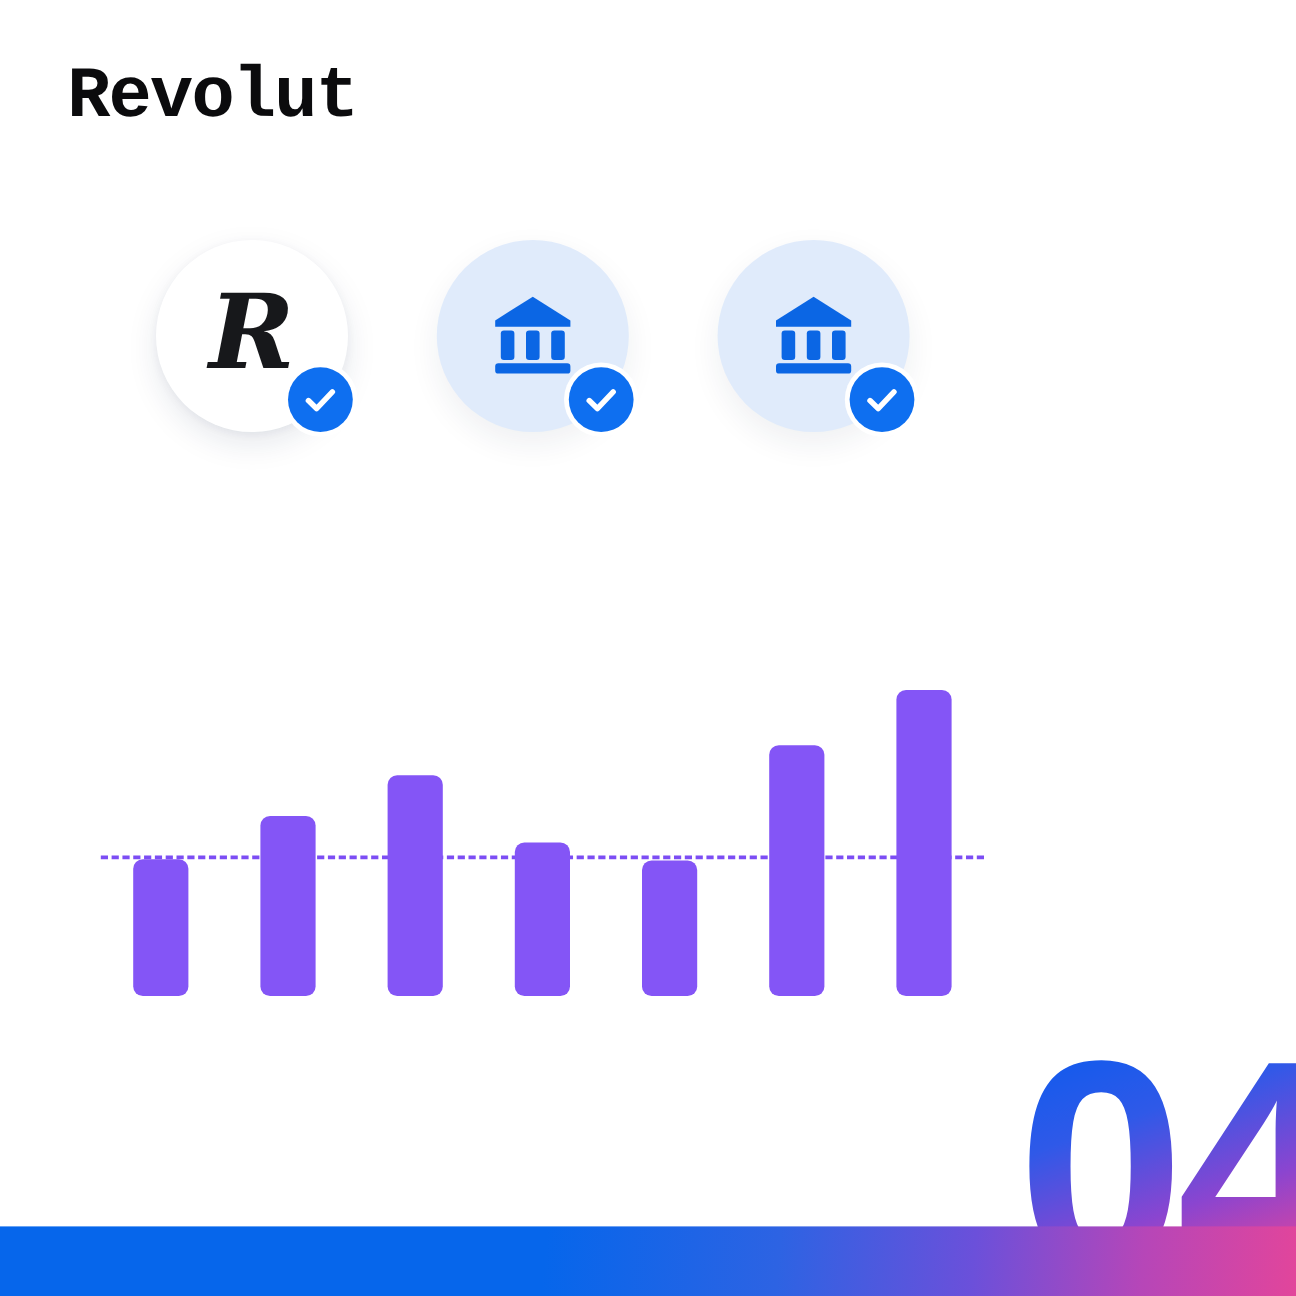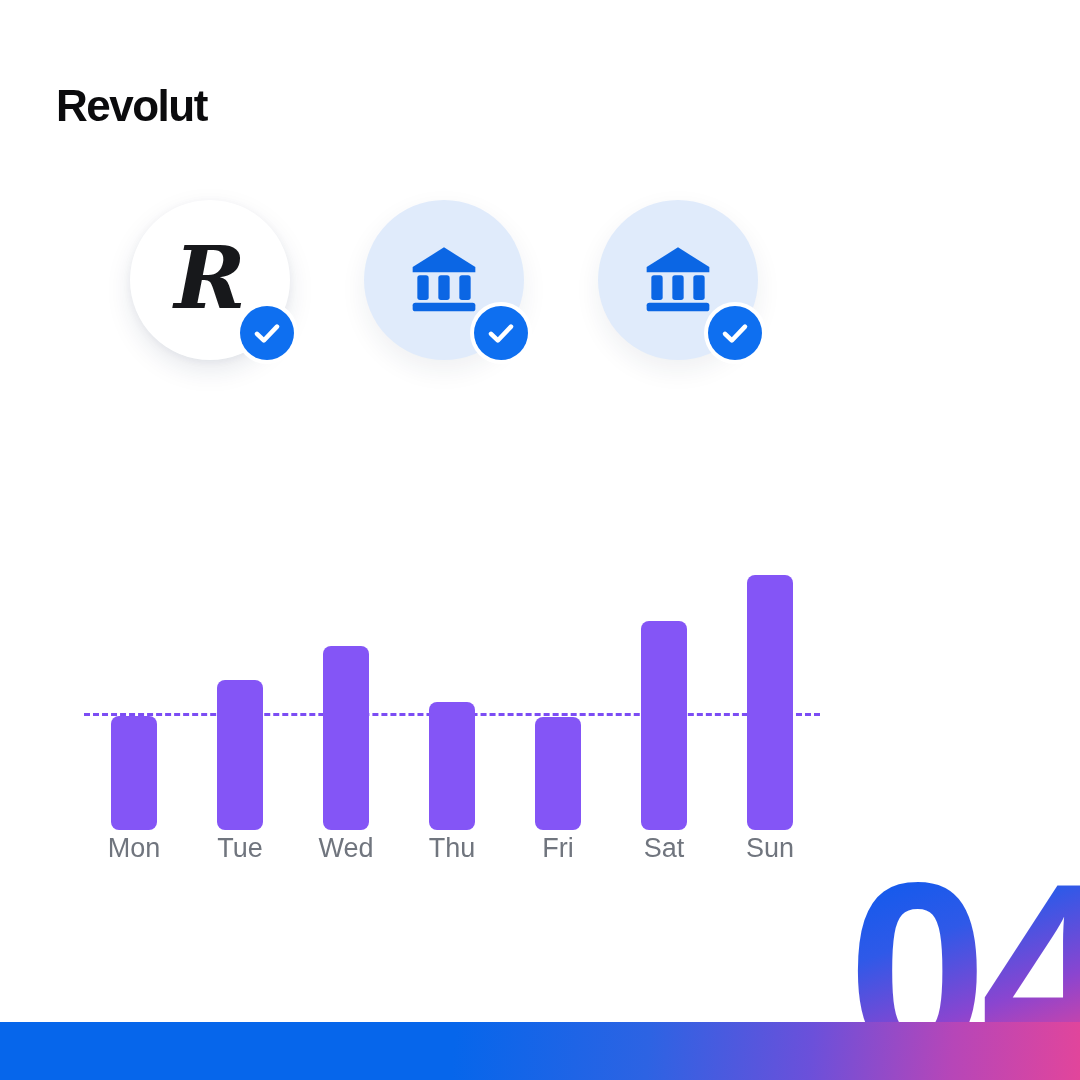--- a/index.html
+++ b/index.html
@@ -16,27 +16,26 @@
     height: 1080px;
     background: #ffffff;
     overflow: hidden;
   }
 
   
   .brand {
     position: absolute;
     left: 56px;
     top: 52px;
-    font-family: Liberation Sans, sans-serif;
-    font-size: 44px;
+    font-family: Liberation Mono, monospace;
+    font-size: 60px;
     font-weight: 700;
     letter-spacing: -1.5px;
     color: #0B0B0D;
     line-height: 1;
-    margin-top: 32px;
   }
 
   
   .accounts {
     position: absolute;
     left: 130px;
     top: 200px;
     width: 700px;
     height: 200px;
   }
@@ -240,28 +239,19 @@
     <div class="plot" id="plot">
       <div class="avg-line" id="avg-line" style="bottom: 114px;"></div>
     <div class="bar" style="left: 31px; height: 114px; bottom: 0px;"></div>
         <div class="bar" style="left: 137px; height: 150px; bottom: 0px;"></div>
         <div class="bar" style="left: 243px; height: 184px; bottom: 0px;"></div>
         <div class="bar" style="left: 349px; height: 128px; bottom: 0px;"></div>
         <div class="bar" style="left: 455px; height: 113px; bottom: 0px;"></div>
         <div class="bar" style="left: 561px; height: 209px; bottom: 0px;"></div>
         <div class="bar" style="left: 667px; height: 255px; bottom: 0px;"></div>
       </div>
-    <div class="xaxis" id="xaxis">
-        <div class="xtick" style="left: 4px;">Mon</div>
-        <div class="xtick" style="left: 110px;">Tue</div>
-        <div class="xtick" style="left: 216px;">Wed</div>
-        <div class="xtick" style="left: 322px;">Thu</div>
-        <div class="xtick" style="left: 428px;">Fri</div>
-        <div class="xtick" style="left: 534px;">Sat</div>
-        <div class="xtick" style="left: 640px;">Sun</div>
-      </div>
   </div>
 
   <div class="slide-number">04</div>
 
   <div class="bottom-bar"></div>
 
 </div>
 
 </body></html>

